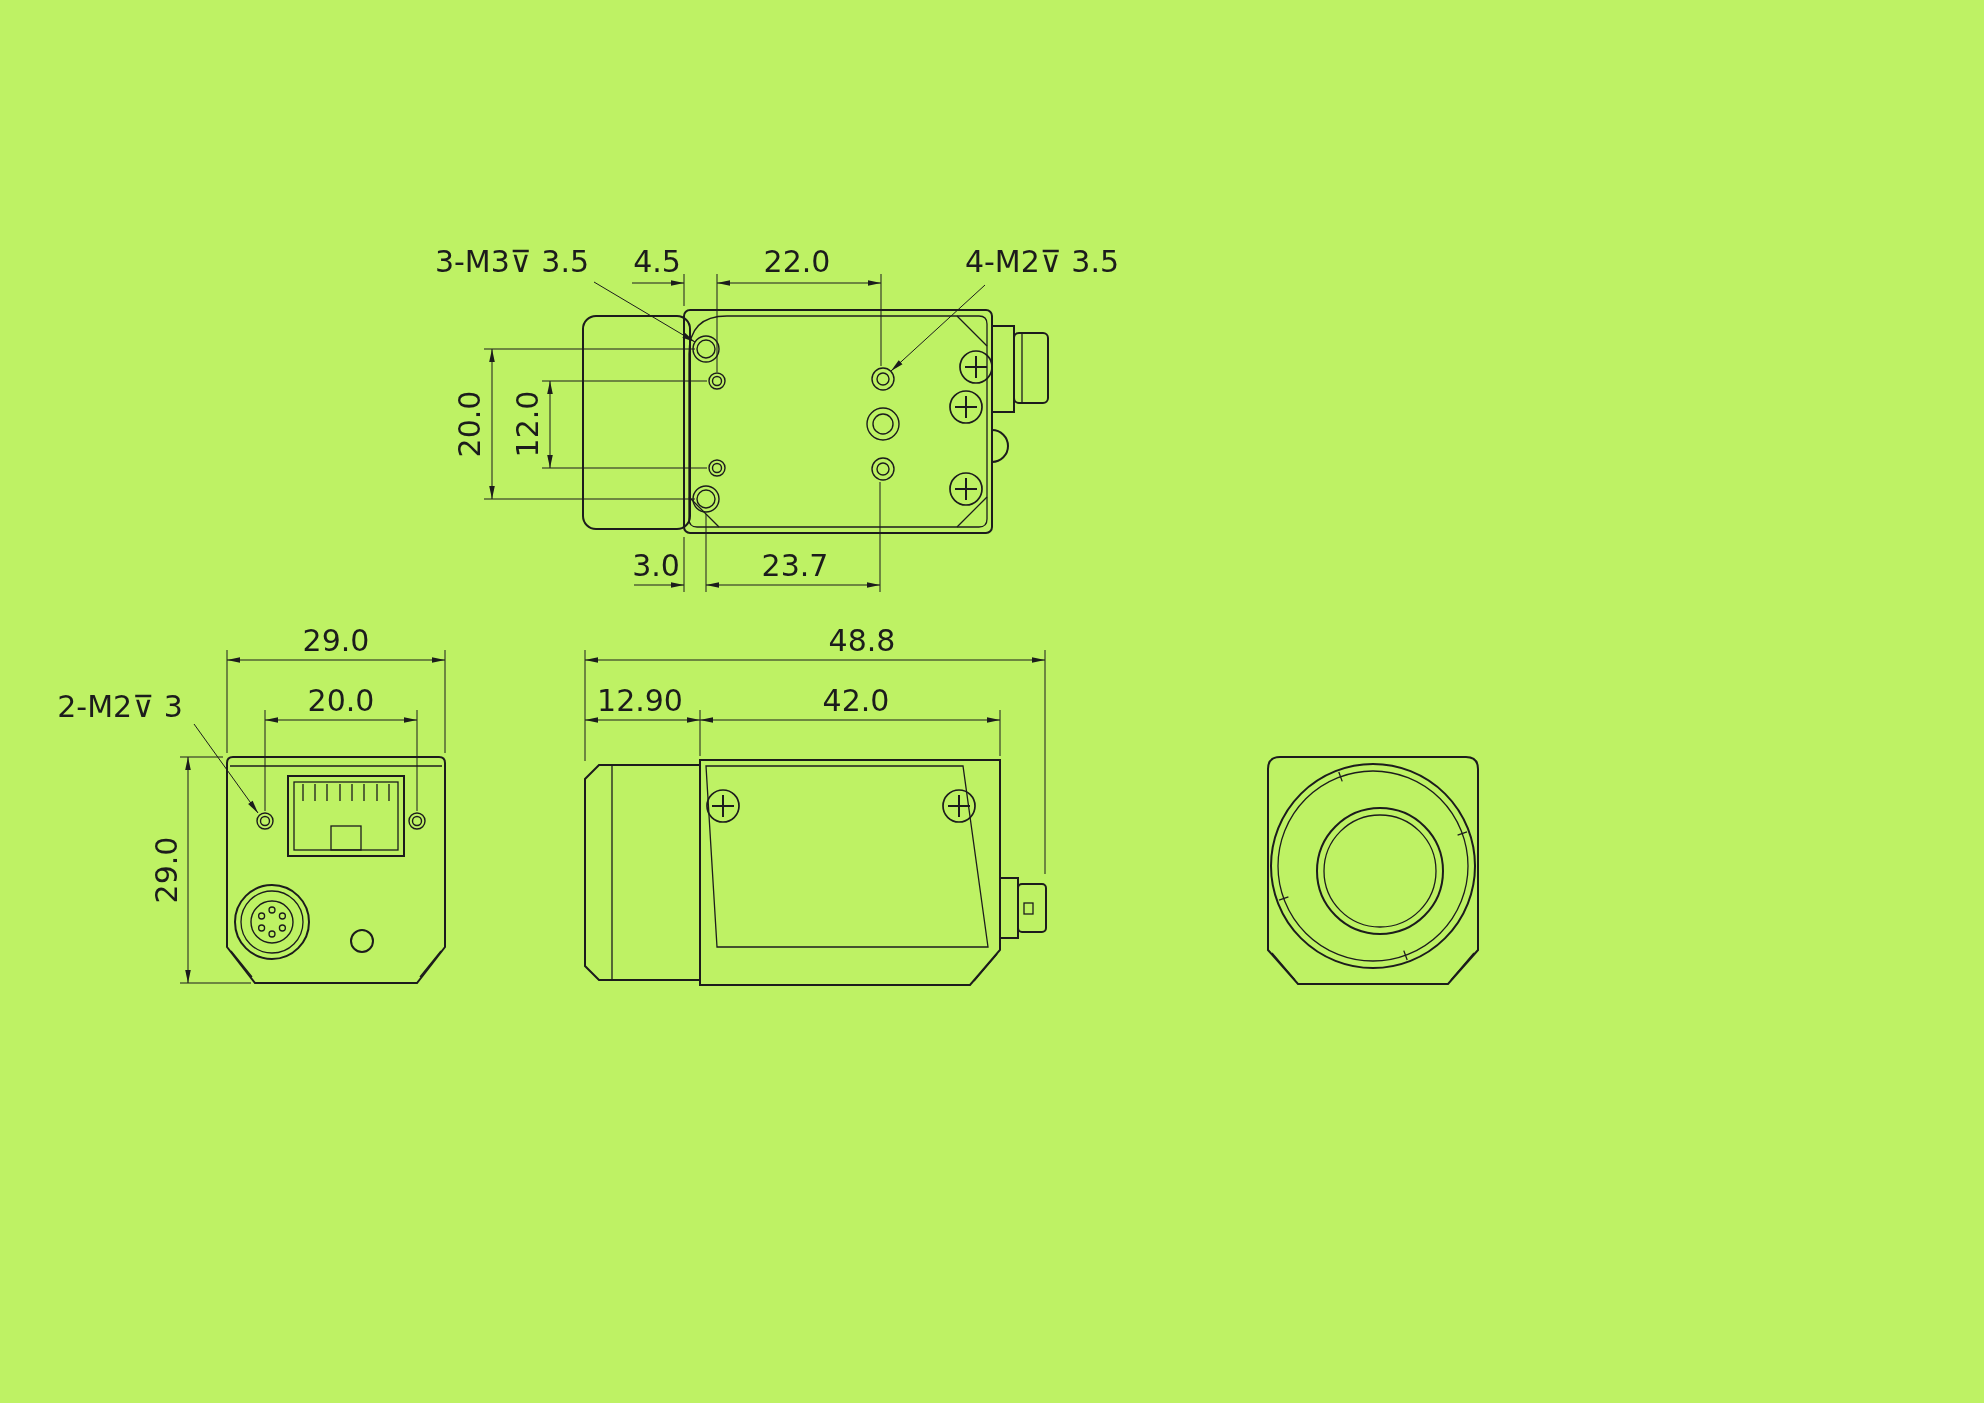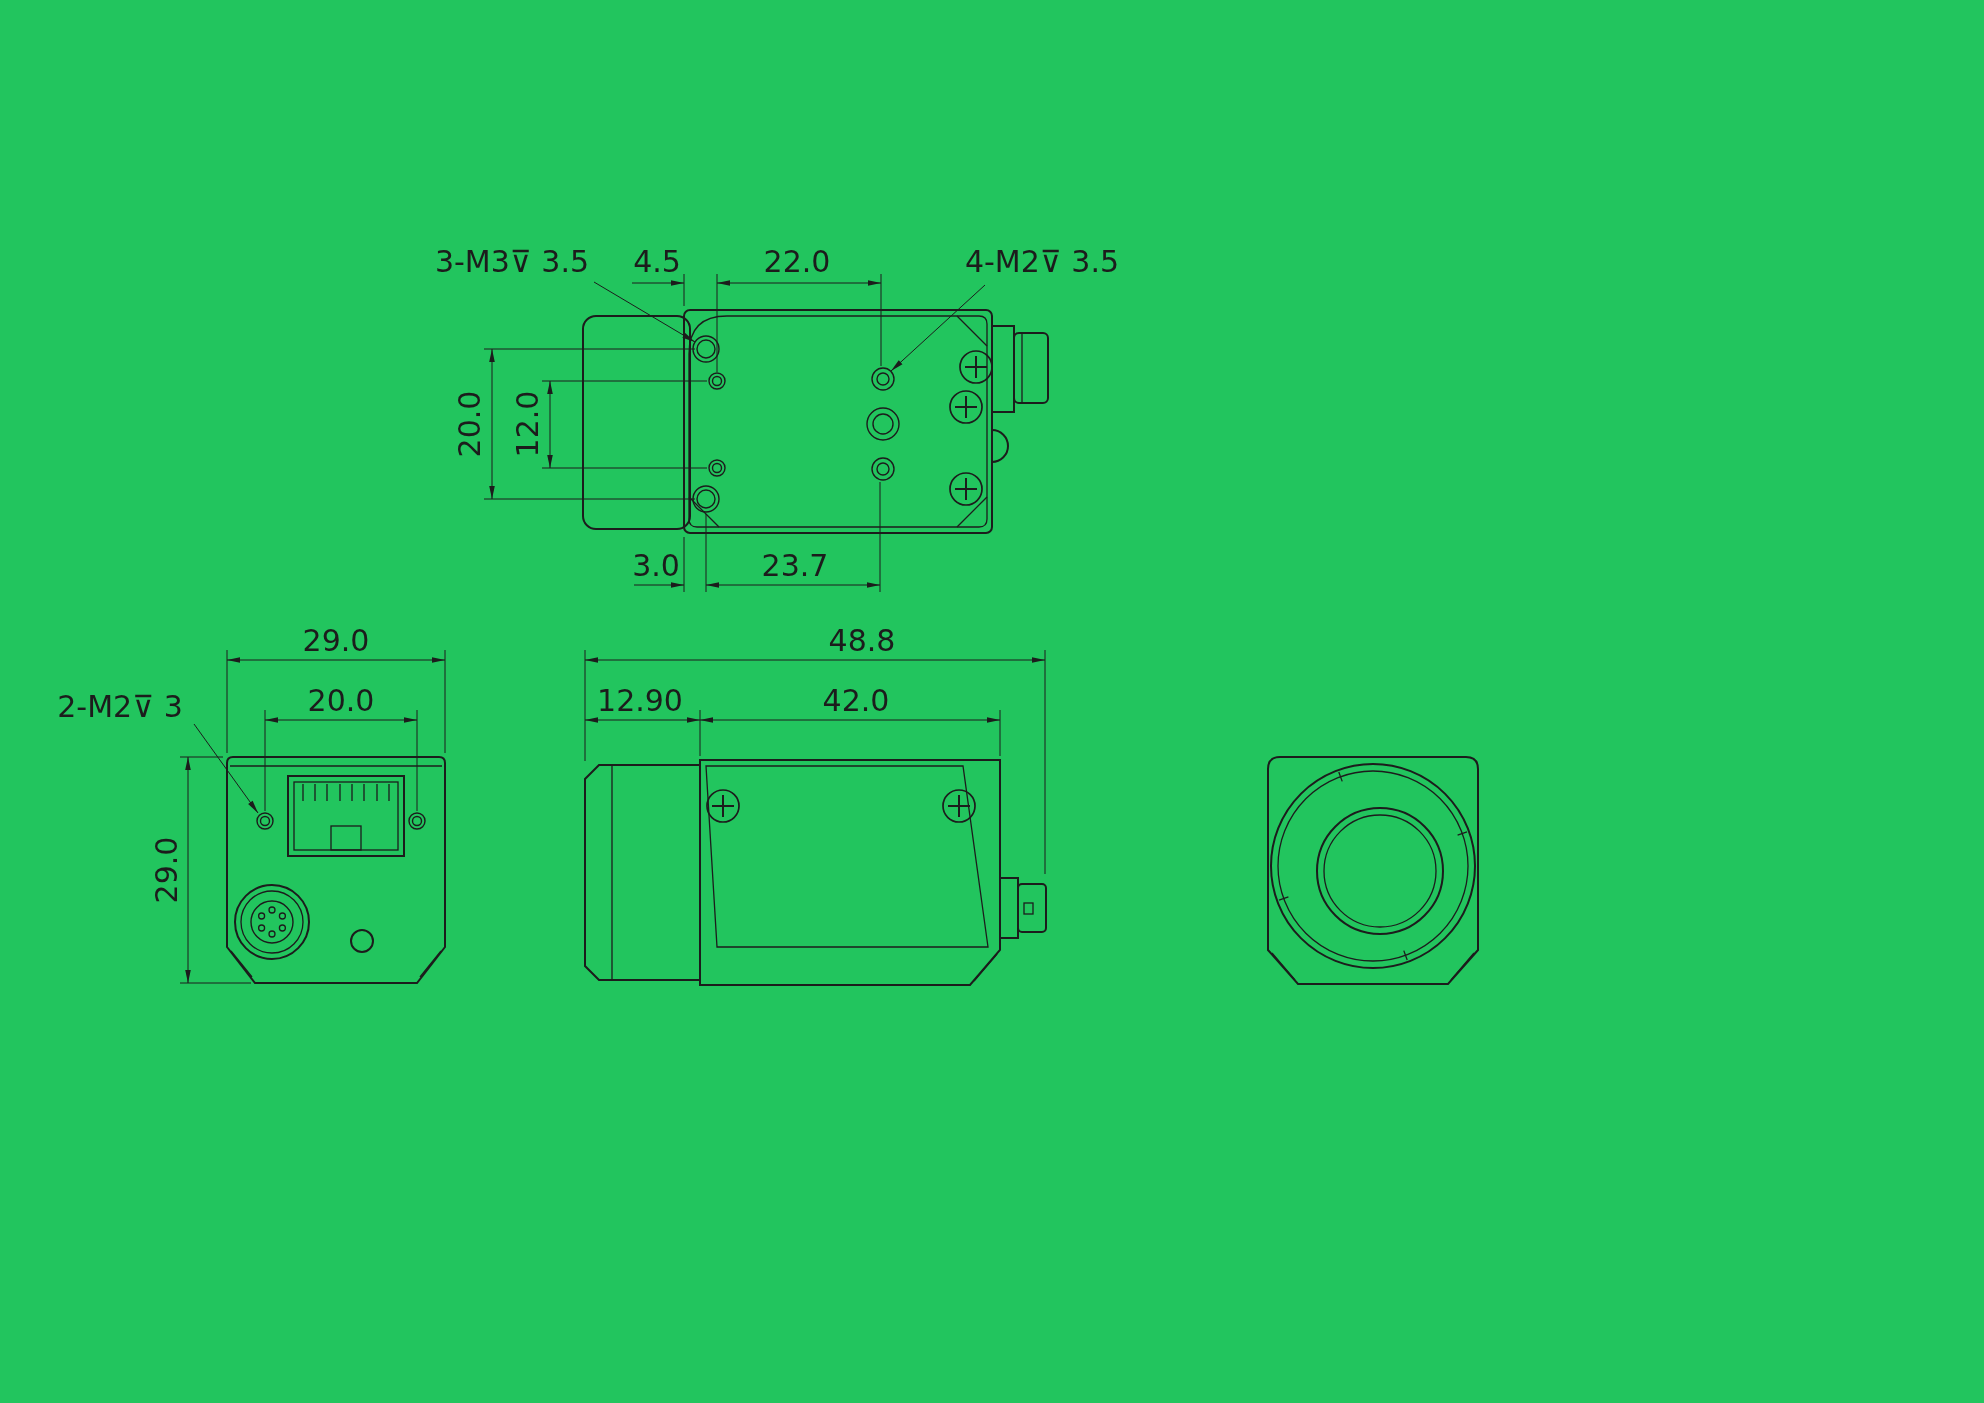--- a/index.html
+++ b/index.html
@@ -1,16 +1,16 @@
 <!DOCTYPE html>
 <html><head>
 <meta charset="utf-8">
 <style>
   html,body{margin:0;padding:0;background:#ffffff;}
-  .canvas{width:1984px;height:1403px;position:relative;background:#22c55e;}
+  .canvas{width:1984px;height:1403px;position:relative;background:#bef264;}
   svg{display:block;}
   svg text{
     font-family:"DejaVu Sans","Liberation Sans",sans-serif;
     font-size:30px;
     fill:#1c1c1c;
     text-anchor:middle;
   }
   .ol{fill:none;stroke:#1c1c1c;stroke-width:2;}
   .ml{fill:none;stroke:#1c1c1c;stroke-width:1.3;}
   .hl{fill:none;stroke:#1c1c1c;stroke-width:1.4;}

